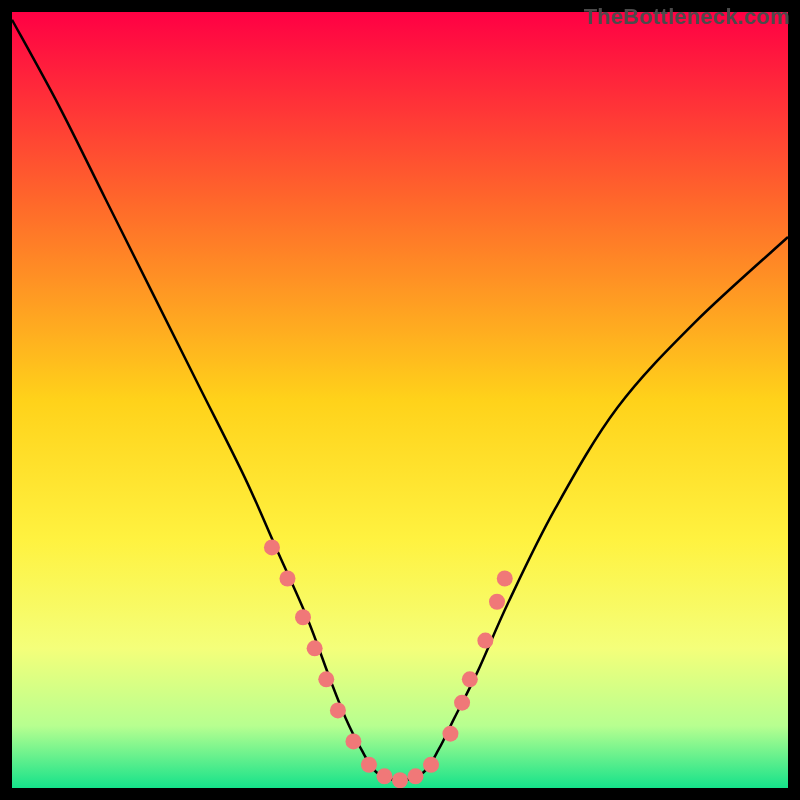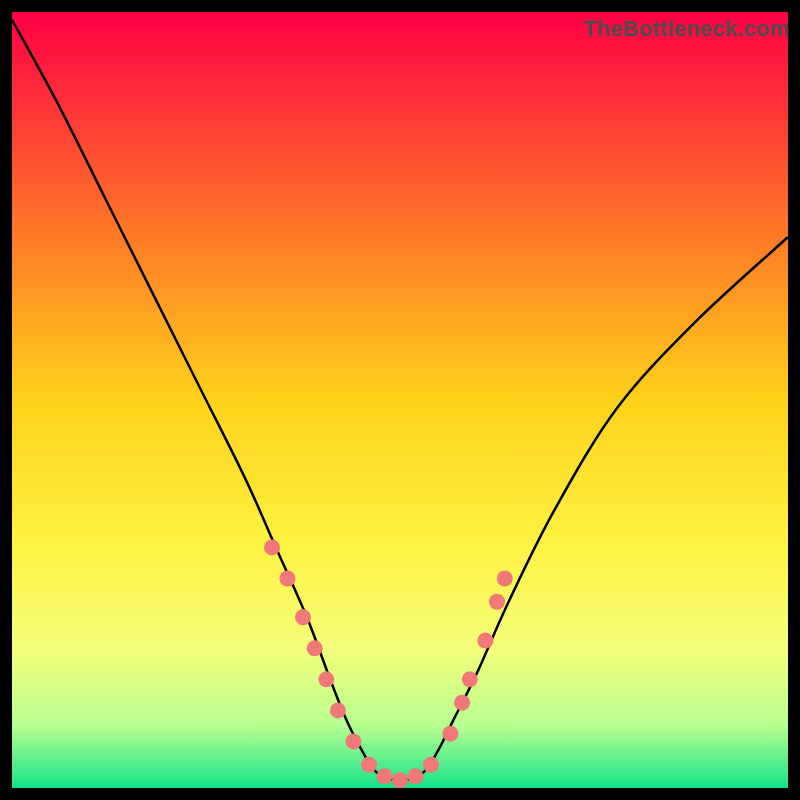--- a/index.html
+++ b/index.html
@@ -21,21 +21,21 @@
   }
   .plot-area {
     position: absolute;
     left: 0;
     top: 0;
     width: 776px;
     height: 776px;
   }
   .watermark {
     position: absolute;
-    top: 16px;
+    top: 4px;
     right: 10px;
     font-family: Arial, Helvetica, sans-serif;
     font-size: 22px;
     font-weight: 600;
     color: #4b4b4b;
     letter-spacing: 0.2px;
     user-select: none;
   }
 </style>
 </head>

